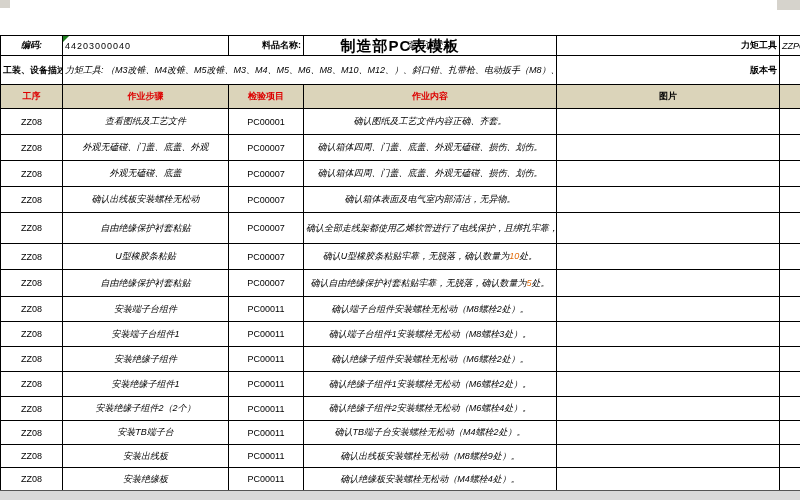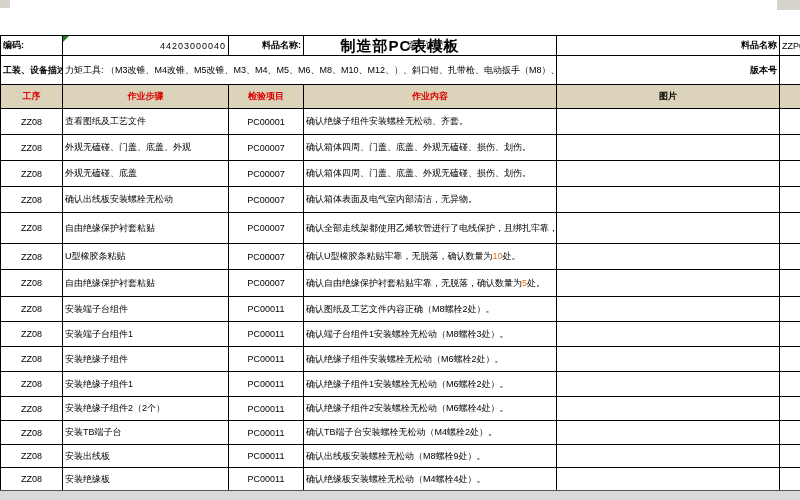--- a/index.html
+++ b/index.html
@@ -17,27 +17,27 @@
   table.sheet { position:absolute; left:0; top:35px; width:800px;
     border-collapse:collapse; table-layout:fixed; }
   table.sheet td { border:1px solid #000; overflow:hidden; white-space:nowrap;
     font-size:9px; color:#000; vertical-align:middle; padding:0 2px; }
   td.no-right { border-right:none; }
   td.wrap { white-space:normal; line-height:11px; }
 
   .c-label-red { color:#dd0000; font-weight:bold; font-size:8px; }
   .c-label-blk { font-weight:bold; font-size:9px; text-align:right; }
   .c-center { text-align:center; }
-  .c-left { text-align:left; }
+  .c-left { text-align:center;font-style:italic; }
   td.th { background:#dbd4ba; font-weight:bold; text-align:center; font-size:9.5px; }
   td.th .red { color:#dd0000; }
   td.th.blk { color:#000; }
   .num-hl { color:#e26b0a; }
 
-  .code-cell { position:relative; text-align:right; letter-spacing:1px; }
+  .code-cell { position:relative; text-align:left; letter-spacing:1px; }
   .green-tri { position:absolute; left:0; top:0; width:0; height:0;
     border-top:6px solid #1e7e1e; border-right:6px solid transparent; }
 
   .tool-cell { font-size:8px; }
   .desc-label { color:#dd0000; font-weight:bold; font-size:7.5px; text-align:center; white-space:normal; line-height:9px;}
 </style>
 </head>
 <body>
 
 <div class="stage">
@@ -55,21 +55,21 @@
 
     <tbody>
         <tr style="height:20px">
       <td class="c-label-red c-left">编码:</td>
       <td class="code-cell">
         <span class="green-tri"></span>
         <span>44203000040</span>
       </td>
       <td class="c-label-blk">料品名称:</td>
       <td class="c-center">牵引逆变器</td>
-      <td class="c-label-blk">料品名称</td>
+      <td class="c-label-blk">力矩工具</td>
       <td class="no-right c-left">ZZP0</td>
     </tr>
 
     <tr style="height:29px">
       <td class="desc-label wrap">工装、设备描述:</td>
       <td colspan="3" class="tool-cell wrap c-left">力矩工具: （M3改锥、M4改锥、M5改锥、M3、M4、M5、M6、M8、M10、M12、）、斜口钳、扎带枪、电动扳手（M8）、铆钉枪、PU安装工装, 设备: 液压升降台、翻转装置</td>
       <td class="c-label-blk">版本号</td>
       <td class="no-right"></td>
     </tr>
 
@@ -79,21 +79,21 @@
       <td class="th"><span class="red">检验项目</span></td>
       <td class="th"><span class="red">作业内容</span></td>
       <td class="th blk">图片</td>
       <td class="th no-right"></td>
     </tr>
 
     <tr style="height:26px">
       <td class="c-center">ZZ08</td>
       <td class="c-left">查看图纸及工艺文件</td>
       <td class="c-center">PC00001</td>
-      <td class="c-left">确认绝缘子组件安装螺栓无松动、齐套。</td>
+      <td class="c-left">确认图纸及工艺文件内容正确、齐套。</td>
       <td></td>
       <td class="no-right"></td>
     </tr>
     <tr style="height:26px">
       <td class="c-center">ZZ08</td>
       <td class="c-left">外观无磕碰、门盖、底盖、外观</td>
       <td class="c-center">PC00007</td>
       <td class="c-left">确认箱体四周、门盖、底盖、外观无磕碰、损伤、划伤。</td>
       <td></td>
       <td class="no-right"></td>
@@ -135,21 +135,21 @@
       <td class="c-left">自由绝缘保护衬套粘贴</td>
       <td class="c-center">PC00007</td>
       <td class="c-left"><span>确认自由绝缘保护衬套粘贴牢靠，无脱落，确认数量为</span><span class="num-hl">5</span><span>处。</span></td>
       <td></td>
       <td class="no-right"></td>
     </tr>
     <tr style="height:25px">
       <td class="c-center">ZZ08</td>
       <td class="c-left">安装端子台组件</td>
       <td class="c-center">PC00011</td>
-      <td class="c-left">确认图纸及工艺文件内容正确（M8螺栓2处）。</td>
+      <td class="c-left">确认端子台组件安装螺栓无松动（M8螺栓2处）。</td>
       <td></td>
       <td class="no-right"></td>
     </tr>
     <tr style="height:25px">
       <td class="c-center">ZZ08</td>
       <td class="c-left">安装端子台组件1</td>
       <td class="c-center">PC00011</td>
       <td class="c-left">确认端子台组件1安装螺栓无松动（M8螺栓3处）。</td>
       <td></td>
       <td class="no-right"></td>

